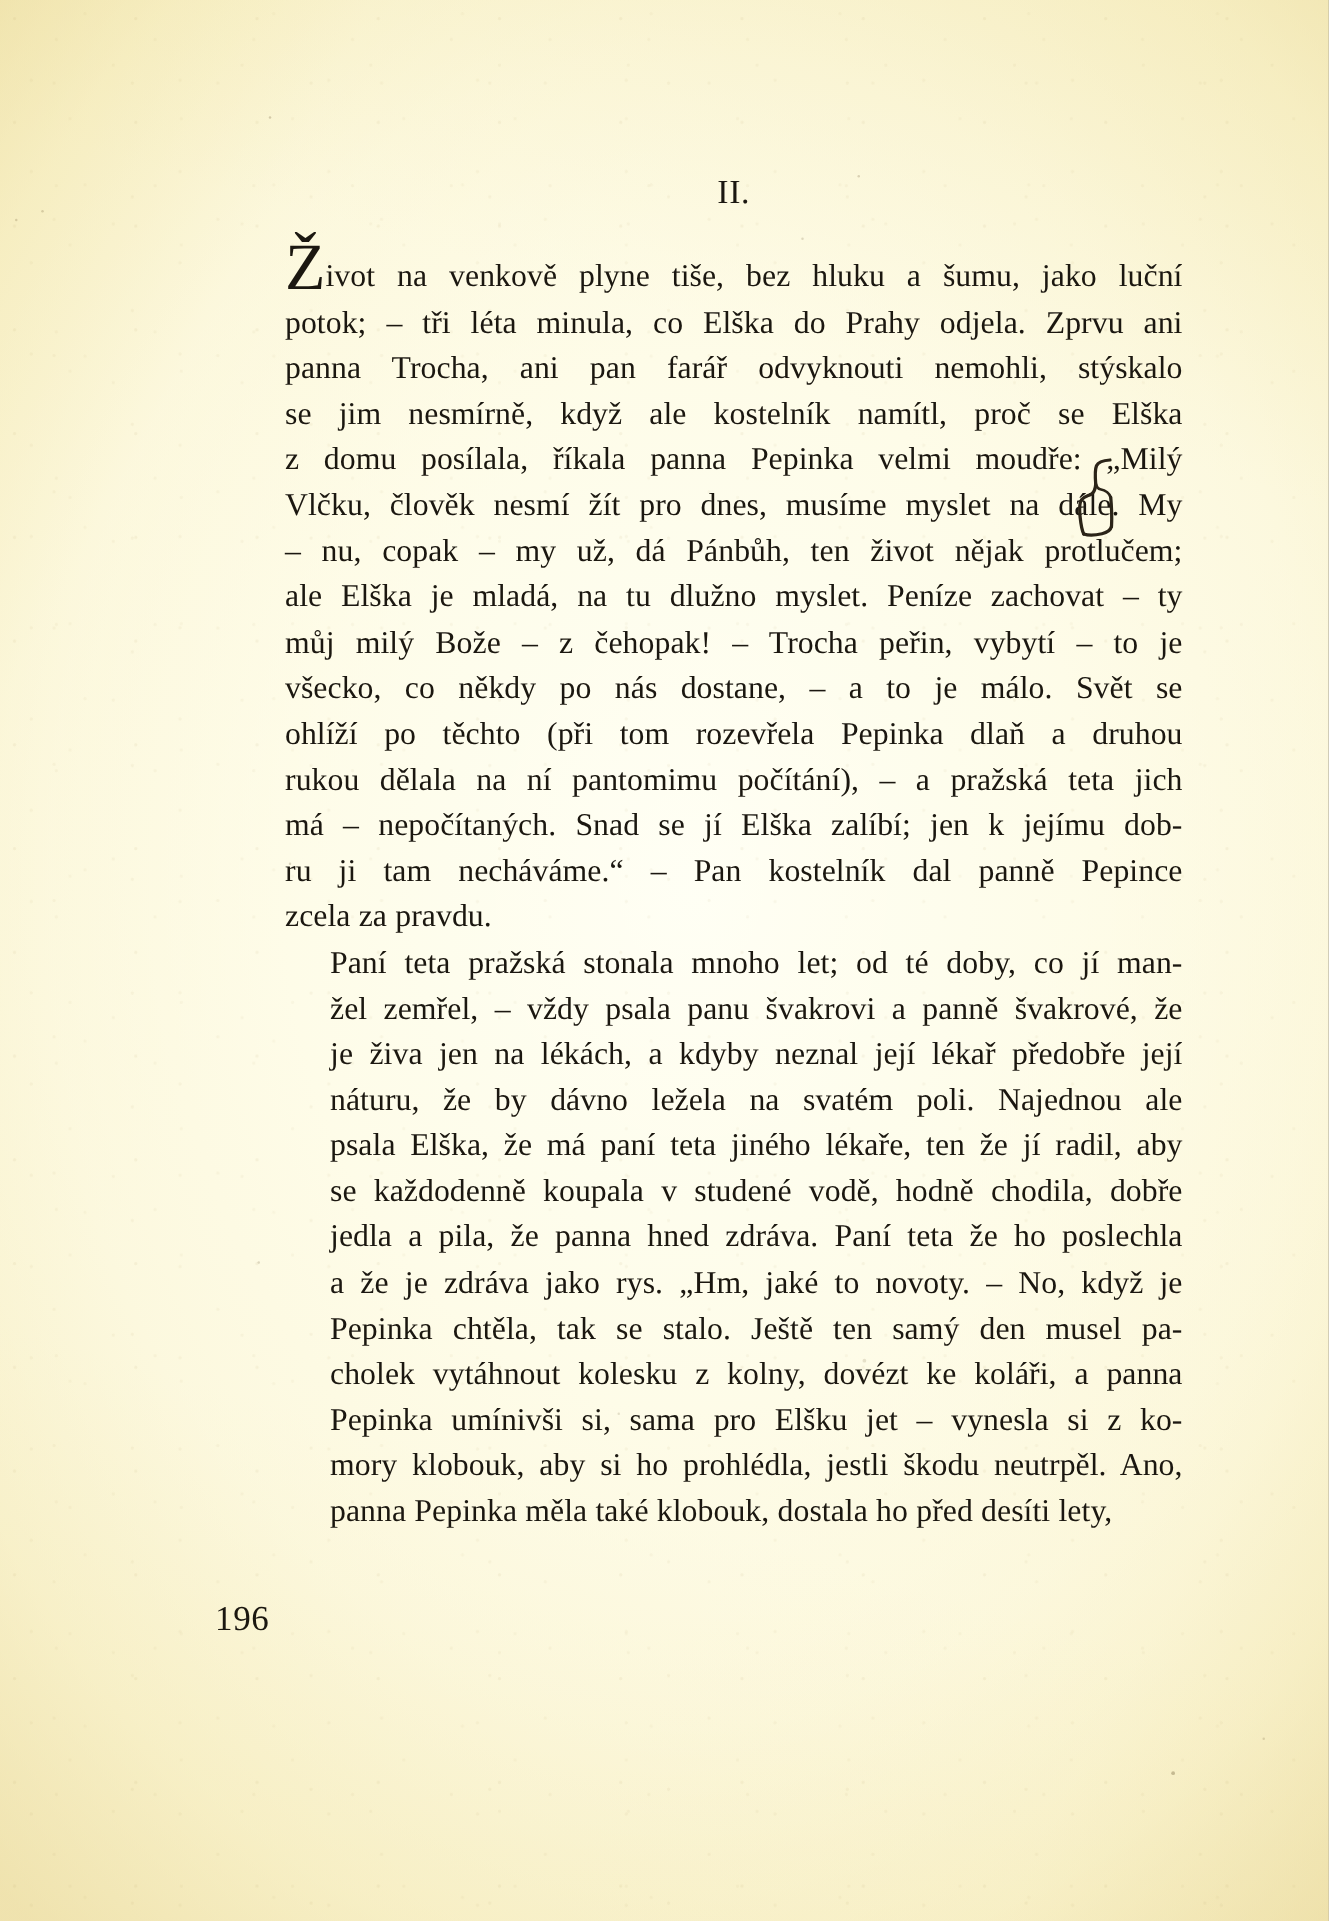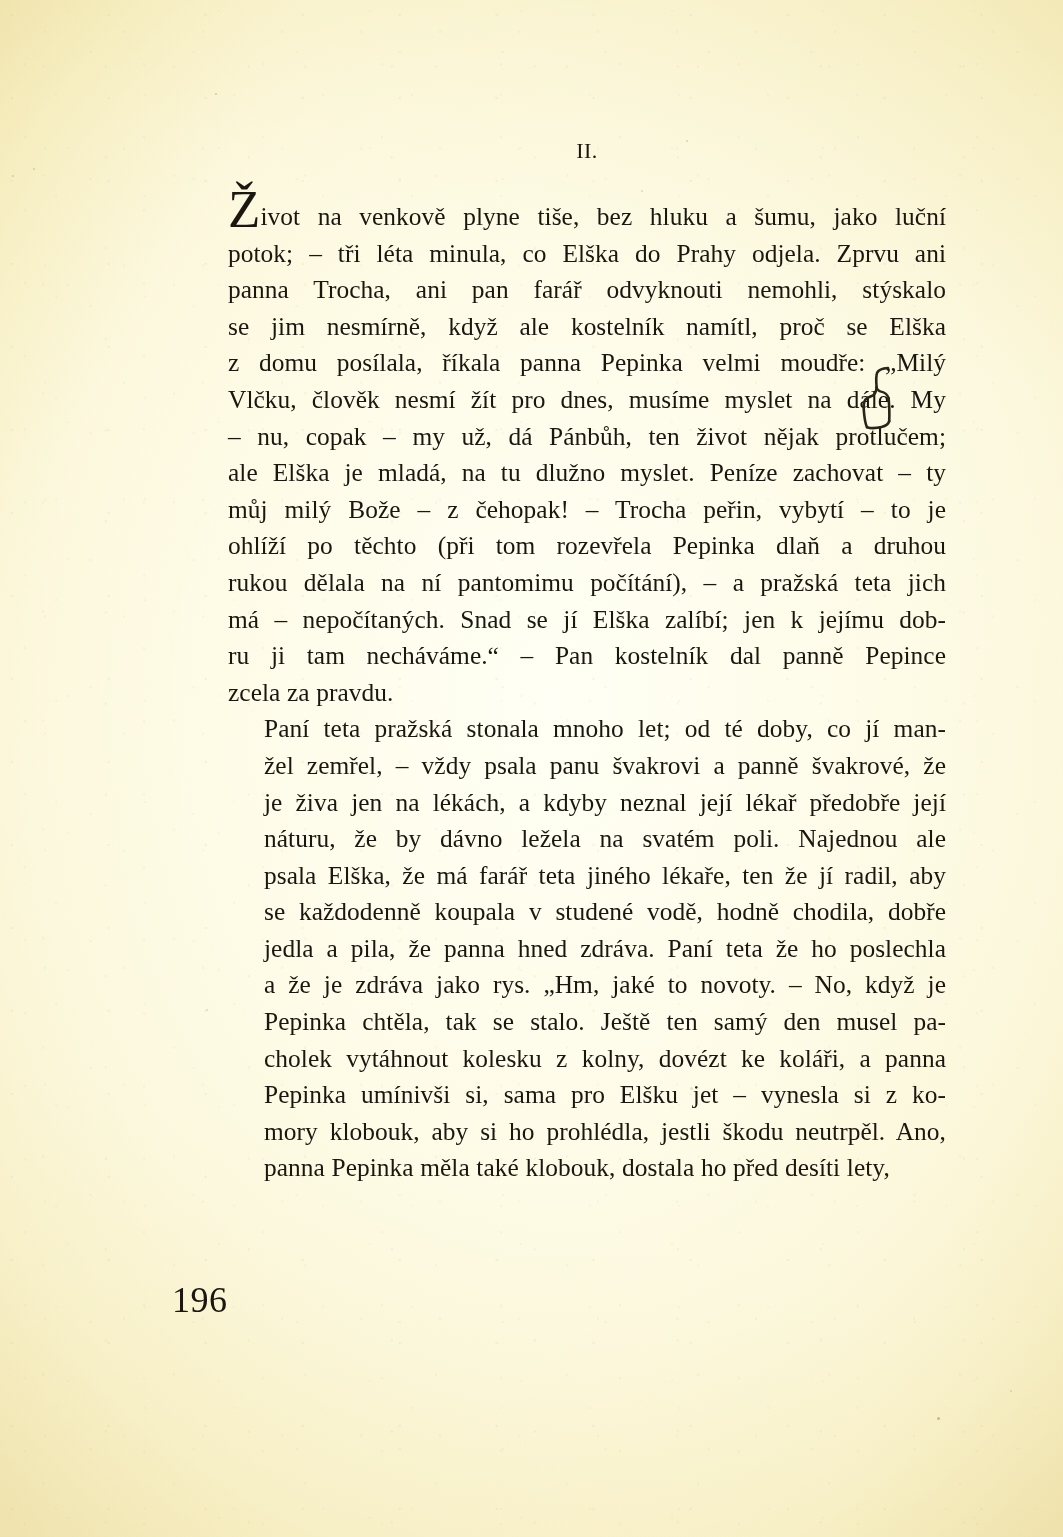--- a/index.html
+++ b/index.html
@@ -70,21 +70,21 @@
   
   .textblock {
     position: absolute;
     left: 228px;
     top: 140px;
     width: 718px;
   }
 
   .chapter-no {
     text-align: center;
-    font-size: 22px;
+    font-size: 27px;
     letter-spacing: 0.5px;
     margin: 0 0 36px 0;
     line-height: 1;
   }
 
   p.body {
     margin: 0;
     font-size: 25.4px;
     line-height: 36.6px;
     text-align: justify;
@@ -123,21 +123,21 @@
   }
   .ln.first-line {
     text-align-last: justify;
   }
 
   
   .folio {
     position: absolute;
     left: 172px;
     top: 1282px;
-    font-size: 36px;
+    font-size: 28px;
     line-height: 1;
     letter-spacing: 0.5px;
   }
 
   
   .annotation {
     position: absolute;
     left: 862px;
     top: 362px;
     width: 82px;
@@ -175,33 +175,34 @@
     <p class="body">
       <span class="ln first-line"><span class="initial">Ž</span><span>ivot na venkově plyne tiše, bez hluku a šumu, jako luční</span></span>
       <span class="ln">potok; – tři léta minula, co Elška do Prahy odjela. Zprvu ani</span>
       <span class="ln">panna Trocha, ani pan farář odvyknouti nemohli, stýskalo</span>
       <span class="ln">se jim nesmírně, když ale kostelník namítl, proč se Elška</span>
       <span class="ln">z domu posílala, říkala panna Pepinka velmi moudře: „Milý</span>
       <span class="ln">Vlčku, člověk nesmí žít pro dnes, musíme myslet na dále. My</span>
       <span class="ln">– nu, copak – my už, dá Pánbůh, ten život nějak protlučem;</span>
       <span class="ln">ale Elška je mladá, na tu dlužno myslet. Peníze zachovat – ty</span>
       <span class="ln">můj milý Bože – z čehopak! – Trocha peřin, vybytí – to je</span>
+      <span class="ln">všecko, co někdy po nás dostane, – a to je málo. Svět se</span>
       <span class="ln">ohlíží po těchto (při tom rozevřela Pepinka dlaň a druhou</span>
       <span class="ln">rukou dělala na ní pantomimu počítání), – a pražská teta jich</span>
       <span class="ln">má – nepočítaných. Snad se jí Elška zalíbí; jen k jejímu dob-</span>
       <span class="ln">ru ji tam necháváme.“ – Pan kostelník dal panně Pepince</span>
       <span class="ln last">zcela za pravdu.</span>
     </p>
 
     <p class="body">
       <span class="ln indent">Paní teta pražská stonala mnoho let; od té doby, co jí man-</span>
       <span class="ln">žel zemřel, – vždy psala panu švakrovi a panně švakrové, že</span>
       <span class="ln">je živa jen na lékách, a kdyby neznal její lékař předobře její</span>
       <span class="ln">náturu, že by dávno ležela na svatém poli. Najednou ale</span>
-      <span class="ln">psala Elška, že má farář teta jiného lékaře, ten že jí radil, aby</span>
+      <span class="ln">psala Elška, že má paní teta jiného lékaře, ten že jí radil, aby</span>
       <span class="ln">se každodenně koupala v studené vodě, hodně chodila, dobře</span>
       <span class="ln">jedla a pila, že panna hned zdráva. Paní teta že ho poslechla</span>
       <span class="ln">a že je zdráva jako rys. „Hm, jaké to novoty. – No, když je</span>
       <span class="ln">Pepinka chtěla, tak se stalo. Ještě ten samý den musel pa-</span>
       <span class="ln">cholek vytáhnout kolesku z kolny, dovézt ke koláři, a panna</span>
       <span class="ln">Pepinka umínivši si, sama pro Elšku jet – vynesla si z ko-</span>
       <span class="ln">mory klobouk, aby si ho prohlédla, jestli škodu neutrpěl. Ano,</span>
       <span class="ln last">panna Pepinka měla také klobouk, dostala ho před desíti lety,</span>
     </p>
 

